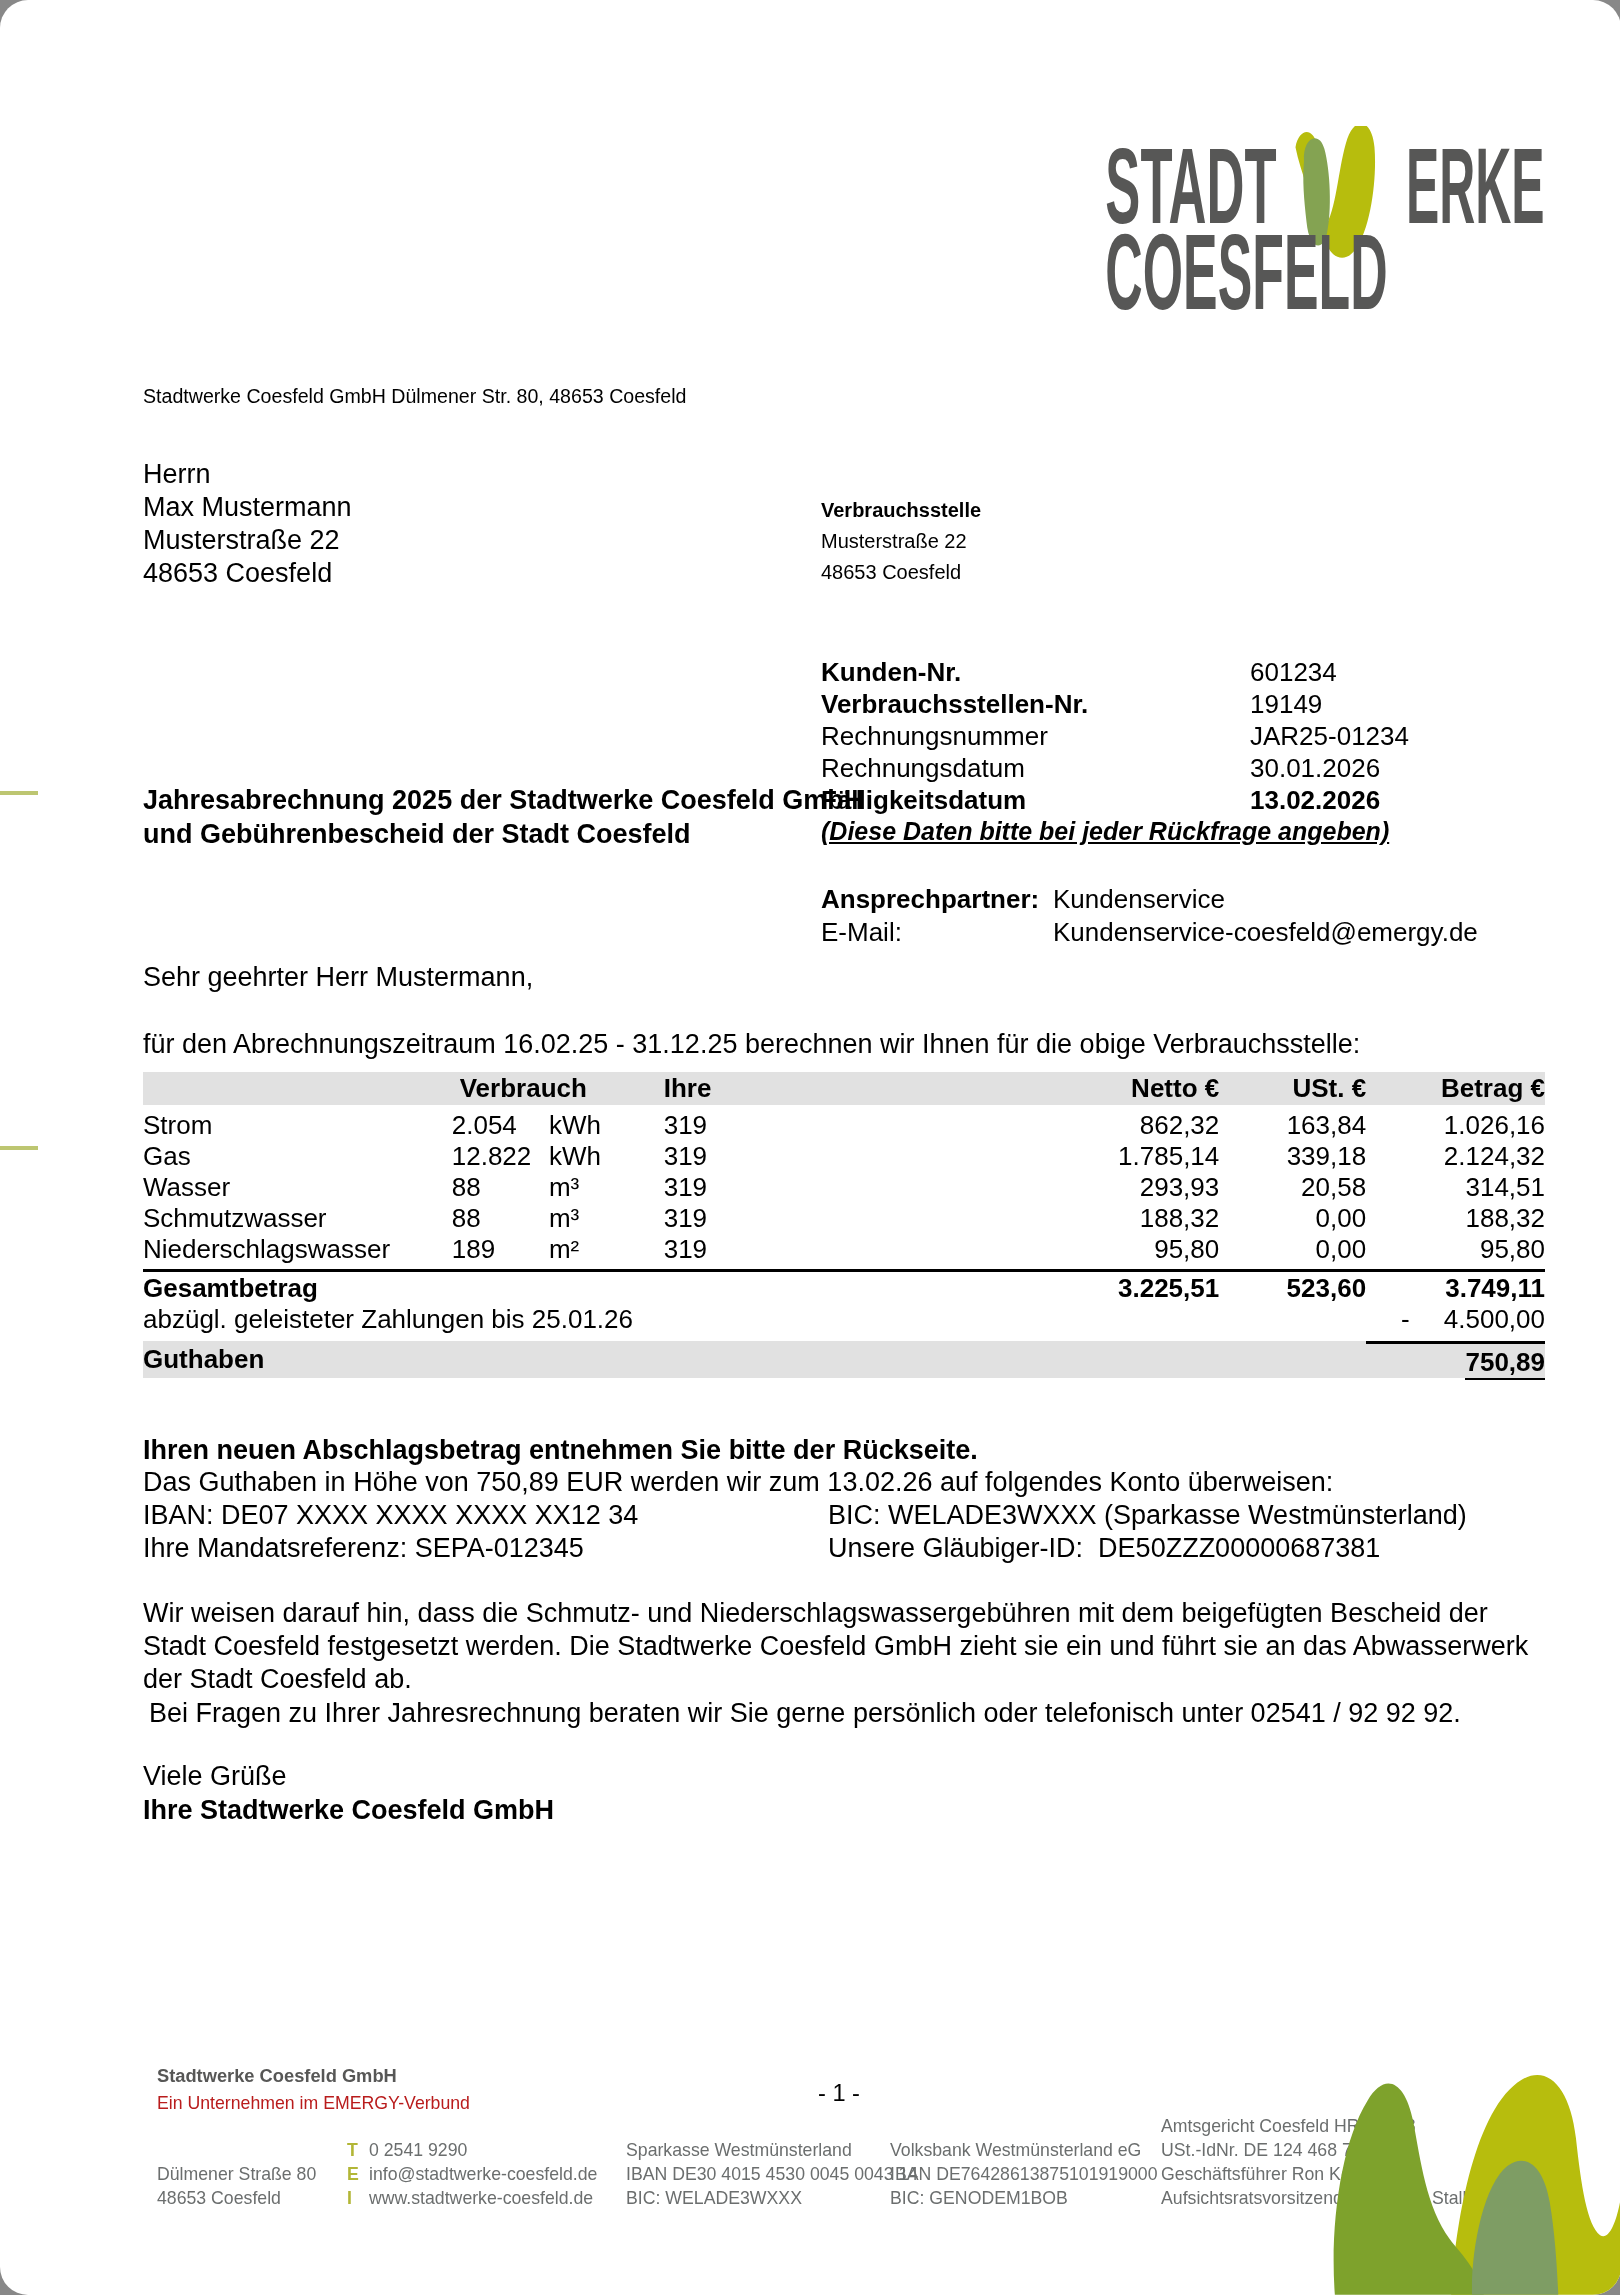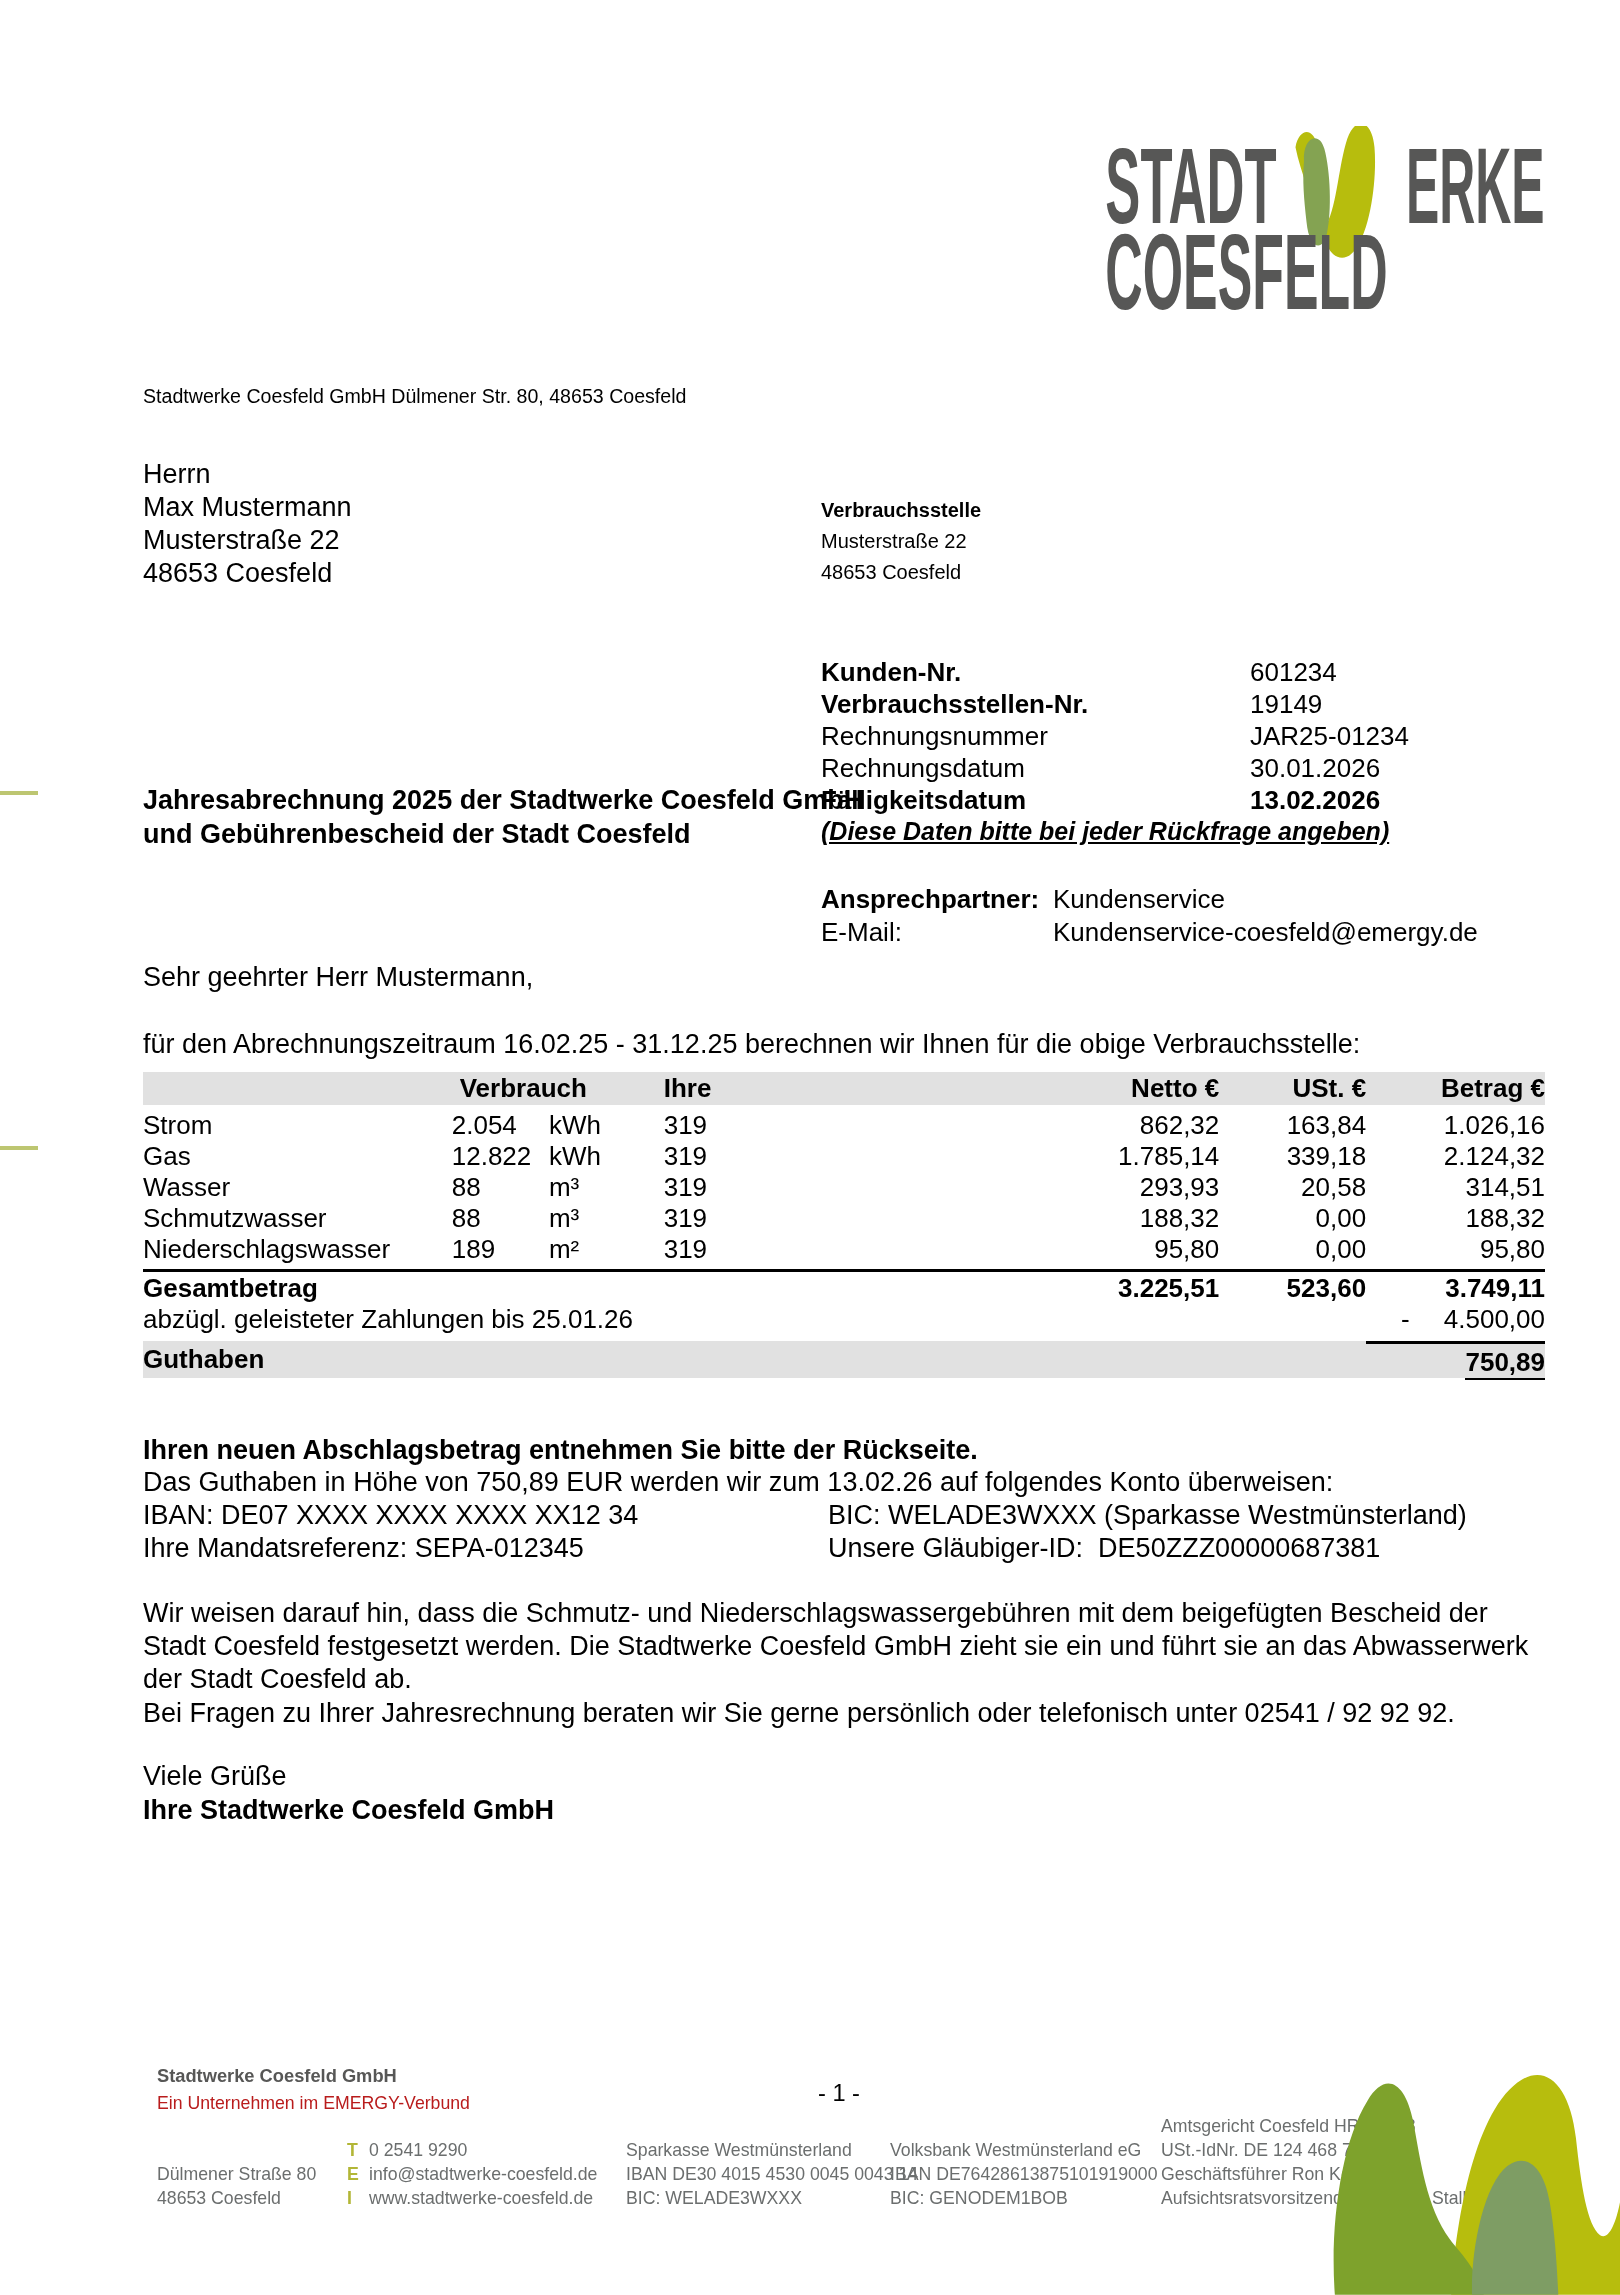--- a/index.html
+++ b/index.html
@@ -1,18 +1,18 @@
 <!DOCTYPE html>
 <html style="font-size:10.5px"><head>
 <meta charset="utf-8">
 <style>
   html,body { margin:0; padding:0; background:#888; }
   .page {
     position:relative; width:1621px; height:2295px; background:#ffffff;
-    font-family:"Liberation Sans", sans-serif; color:#000; overflow:hidden;
+    font-family:"Liberation Sans", sans-serif; color:#000; overflow:hidden;border-radius:28px;
   }
   .abs { position:absolute; }
   .b { font-weight:bold; }
   .u { text-decoration:underline; }
 
   
   .fold-mark { position:absolute; left:0; width:38px; height:3.9px; background:#bdc671; }
 
   
   .sender { left:143px; top:385px; font-size:19.6px; }
@@ -218,21 +218,21 @@
     </div>
   </div>
 
   <div class="abs p b" style="left:143px; top:1434px;">Ihren neuen Abschlagsbetrag entnehmen Sie bitte der Rückseite.</div>
   <div class="abs p" style="left:143px; top:1466px;">Das Guthaben in Höhe von 750,89 EUR werden wir zum 13.02.26 auf folgendes Konto überweisen:</div>
   <div class="abs p" style="left:143px; top:1499px;">IBAN: DE07 XXXX XXXX XXXX XX12 34</div>
   <div class="abs p" style="left:828px; top:1499px;">BIC: WELADE3WXXX (Sparkasse Westmünsterland)</div>
   <div class="abs p" style="left:143px; top:1532px;">Ihre Mandatsreferenz: SEPA-012345</div>
   <div class="abs p" style="left:828px; top:1532px;">Unsere Gläubiger-ID: &nbsp;DE50ZZZ00000687381</div>
   <div class="abs p" style="left:143px; top:1597px; width:1413px;">Wir weisen darauf hin, dass die Schmutz- und Niederschlagswassergebühren mit dem beigefügten Bescheid der Stadt Coesfeld festgesetzt werden. Die Stadtwerke Coesfeld GmbH zieht sie ein und führt sie an das Abwasserwerk der Stadt Coesfeld ab.</div>
-  <div class="abs p" style="left:143px; top:1697px;text-align:right;">Bei Fragen zu Ihrer Jahresrechnung beraten wir Sie gerne persönlich oder telefonisch unter 02541 / 92 92 92.</div>
+  <div class="abs p" style="left:149px; top:1697px;text-align:right;">Bei Fragen zu Ihrer Jahresrechnung beraten wir Sie gerne persönlich oder telefonisch unter 02541 / 92 92 92.</div>
   <div class="abs p" style="left:143px; top:1760px;">Viele Grüße</div>
   <div class="abs p b" style="left:143px; top:1794px;">Ihre Stadtwerke Coesfeld GmbH</div>
 
   <div class="abs f-name">Stadtwerke Coesfeld GmbH</div>
   <div class="abs f-line">Ein Unternehmen im EMERGY-Verbund</div>
   <div class="abs pagenum">- 1 -</div>
 
   <div class="abs fcol" style="left:157px; top:2162px;">
     <div>Dülmener Straße 80</div>
     <div>48653 Coesfeld</div>

